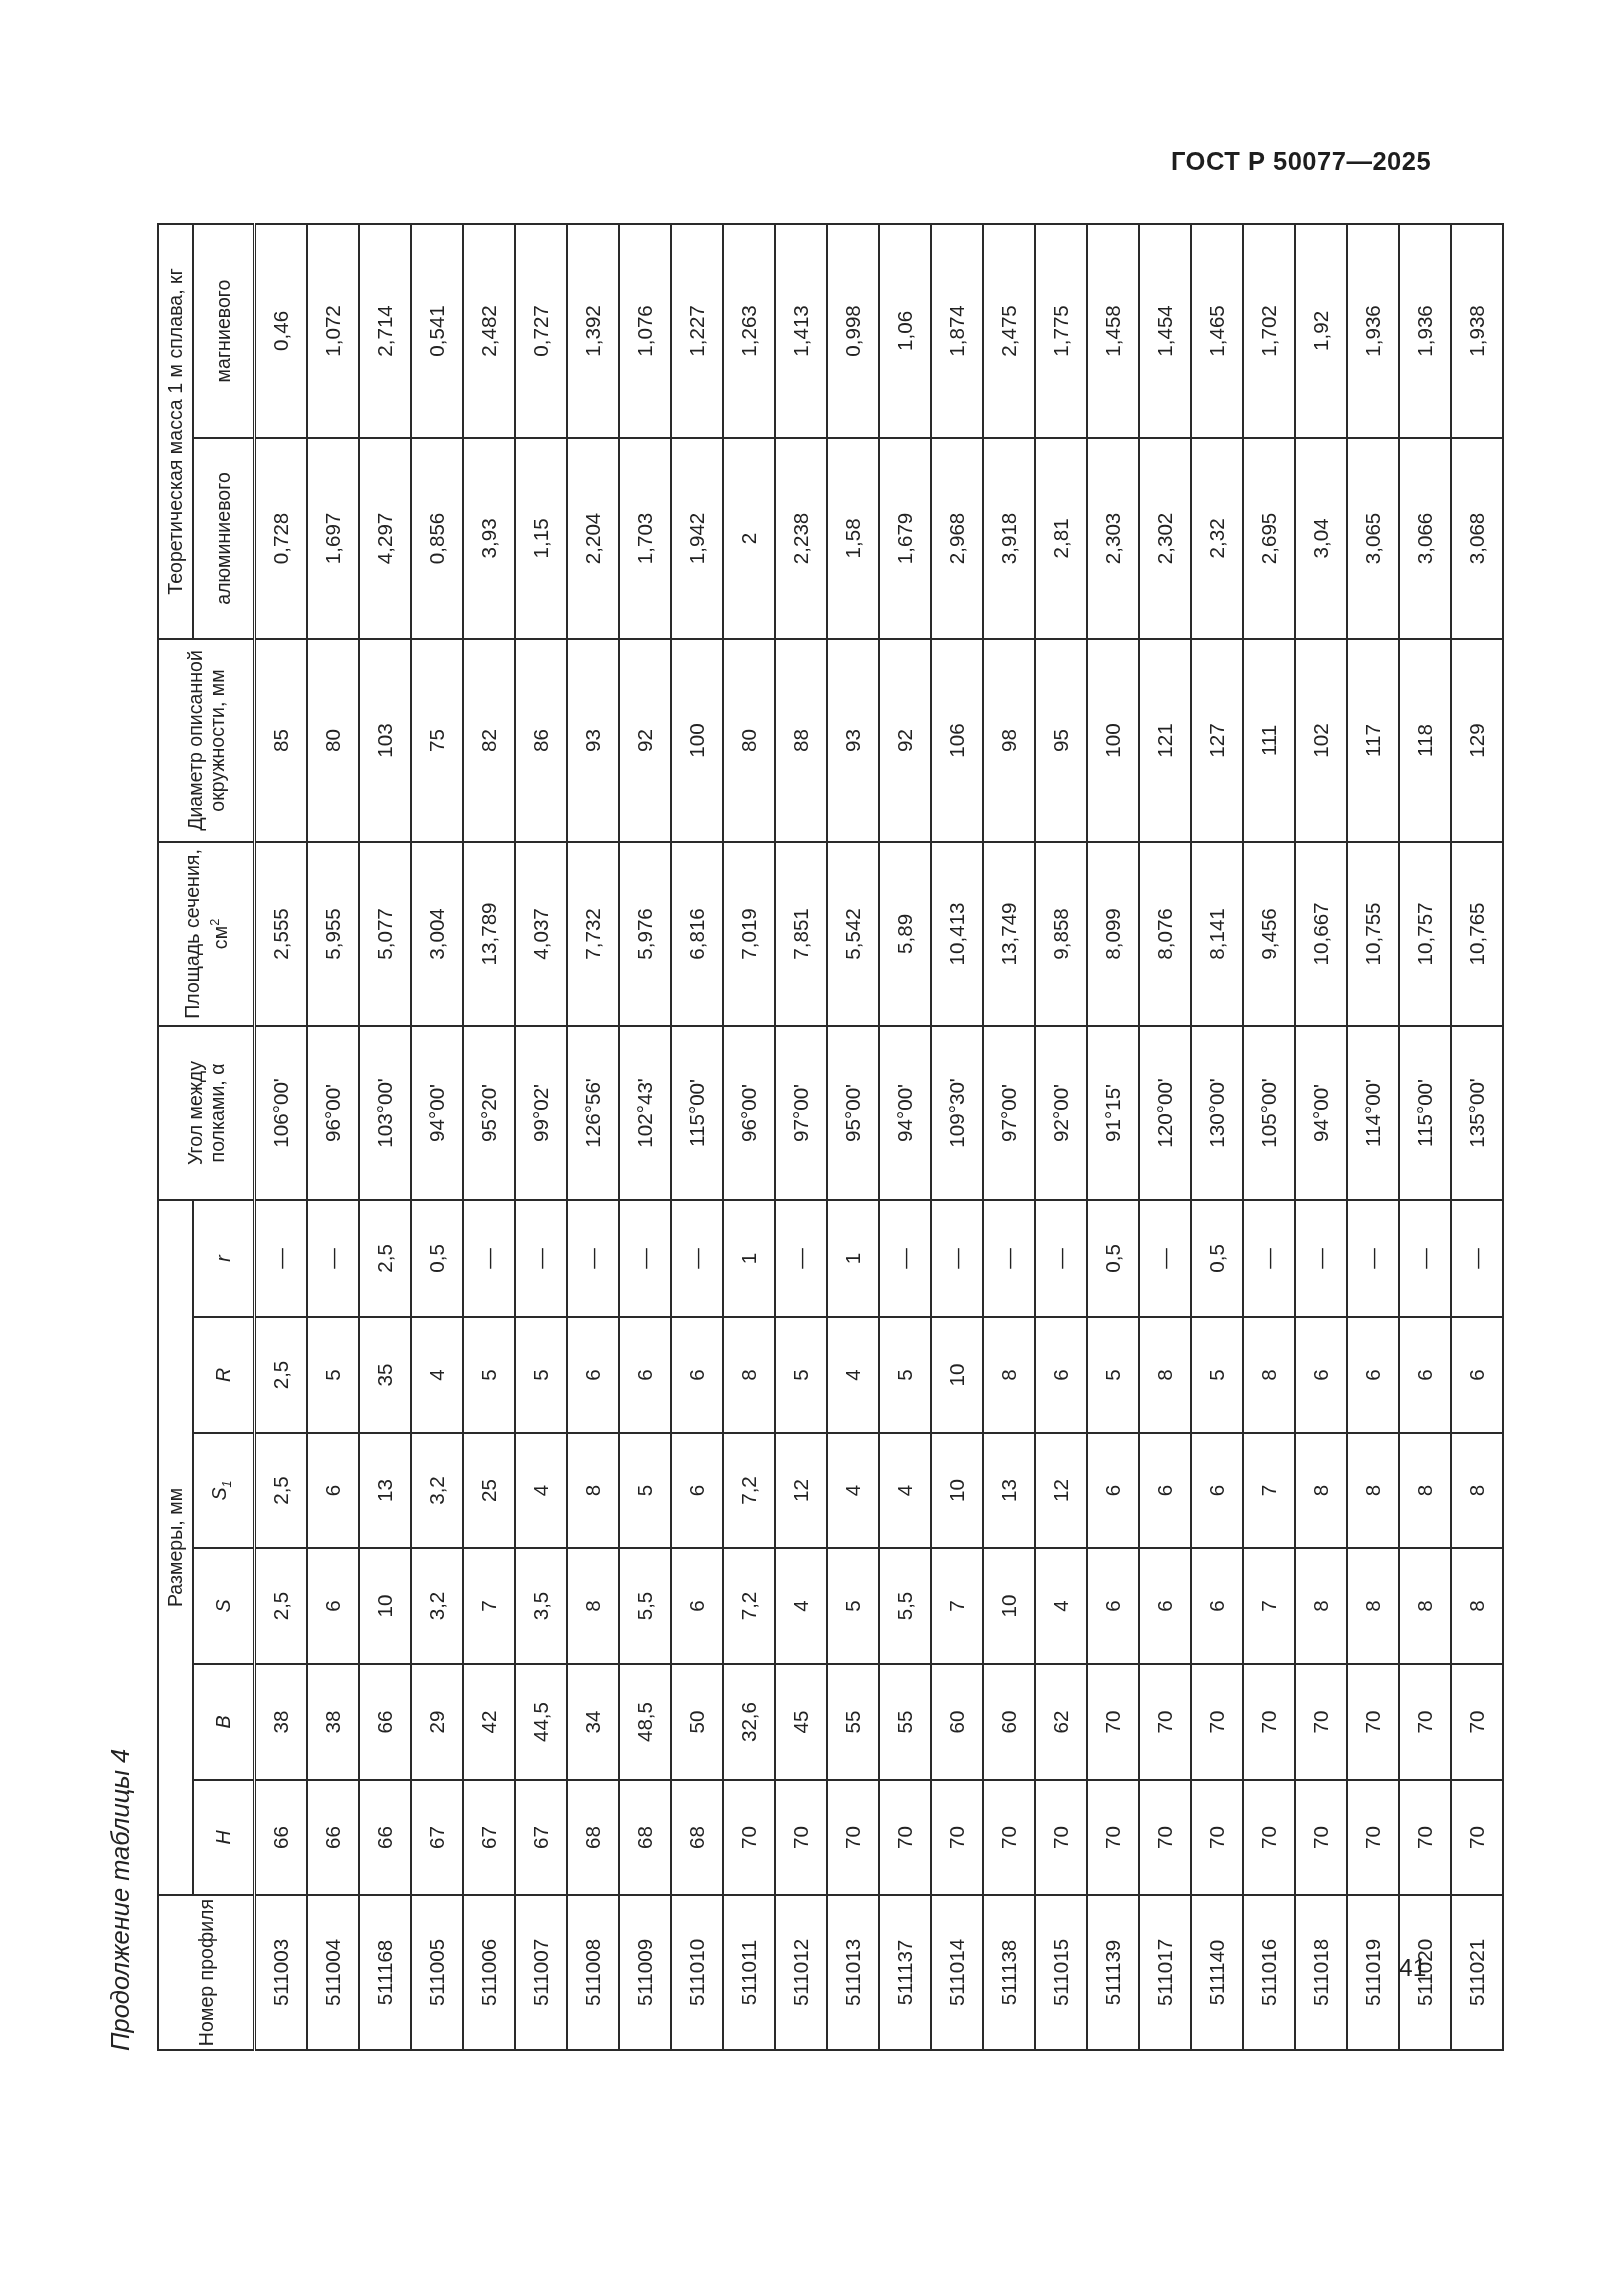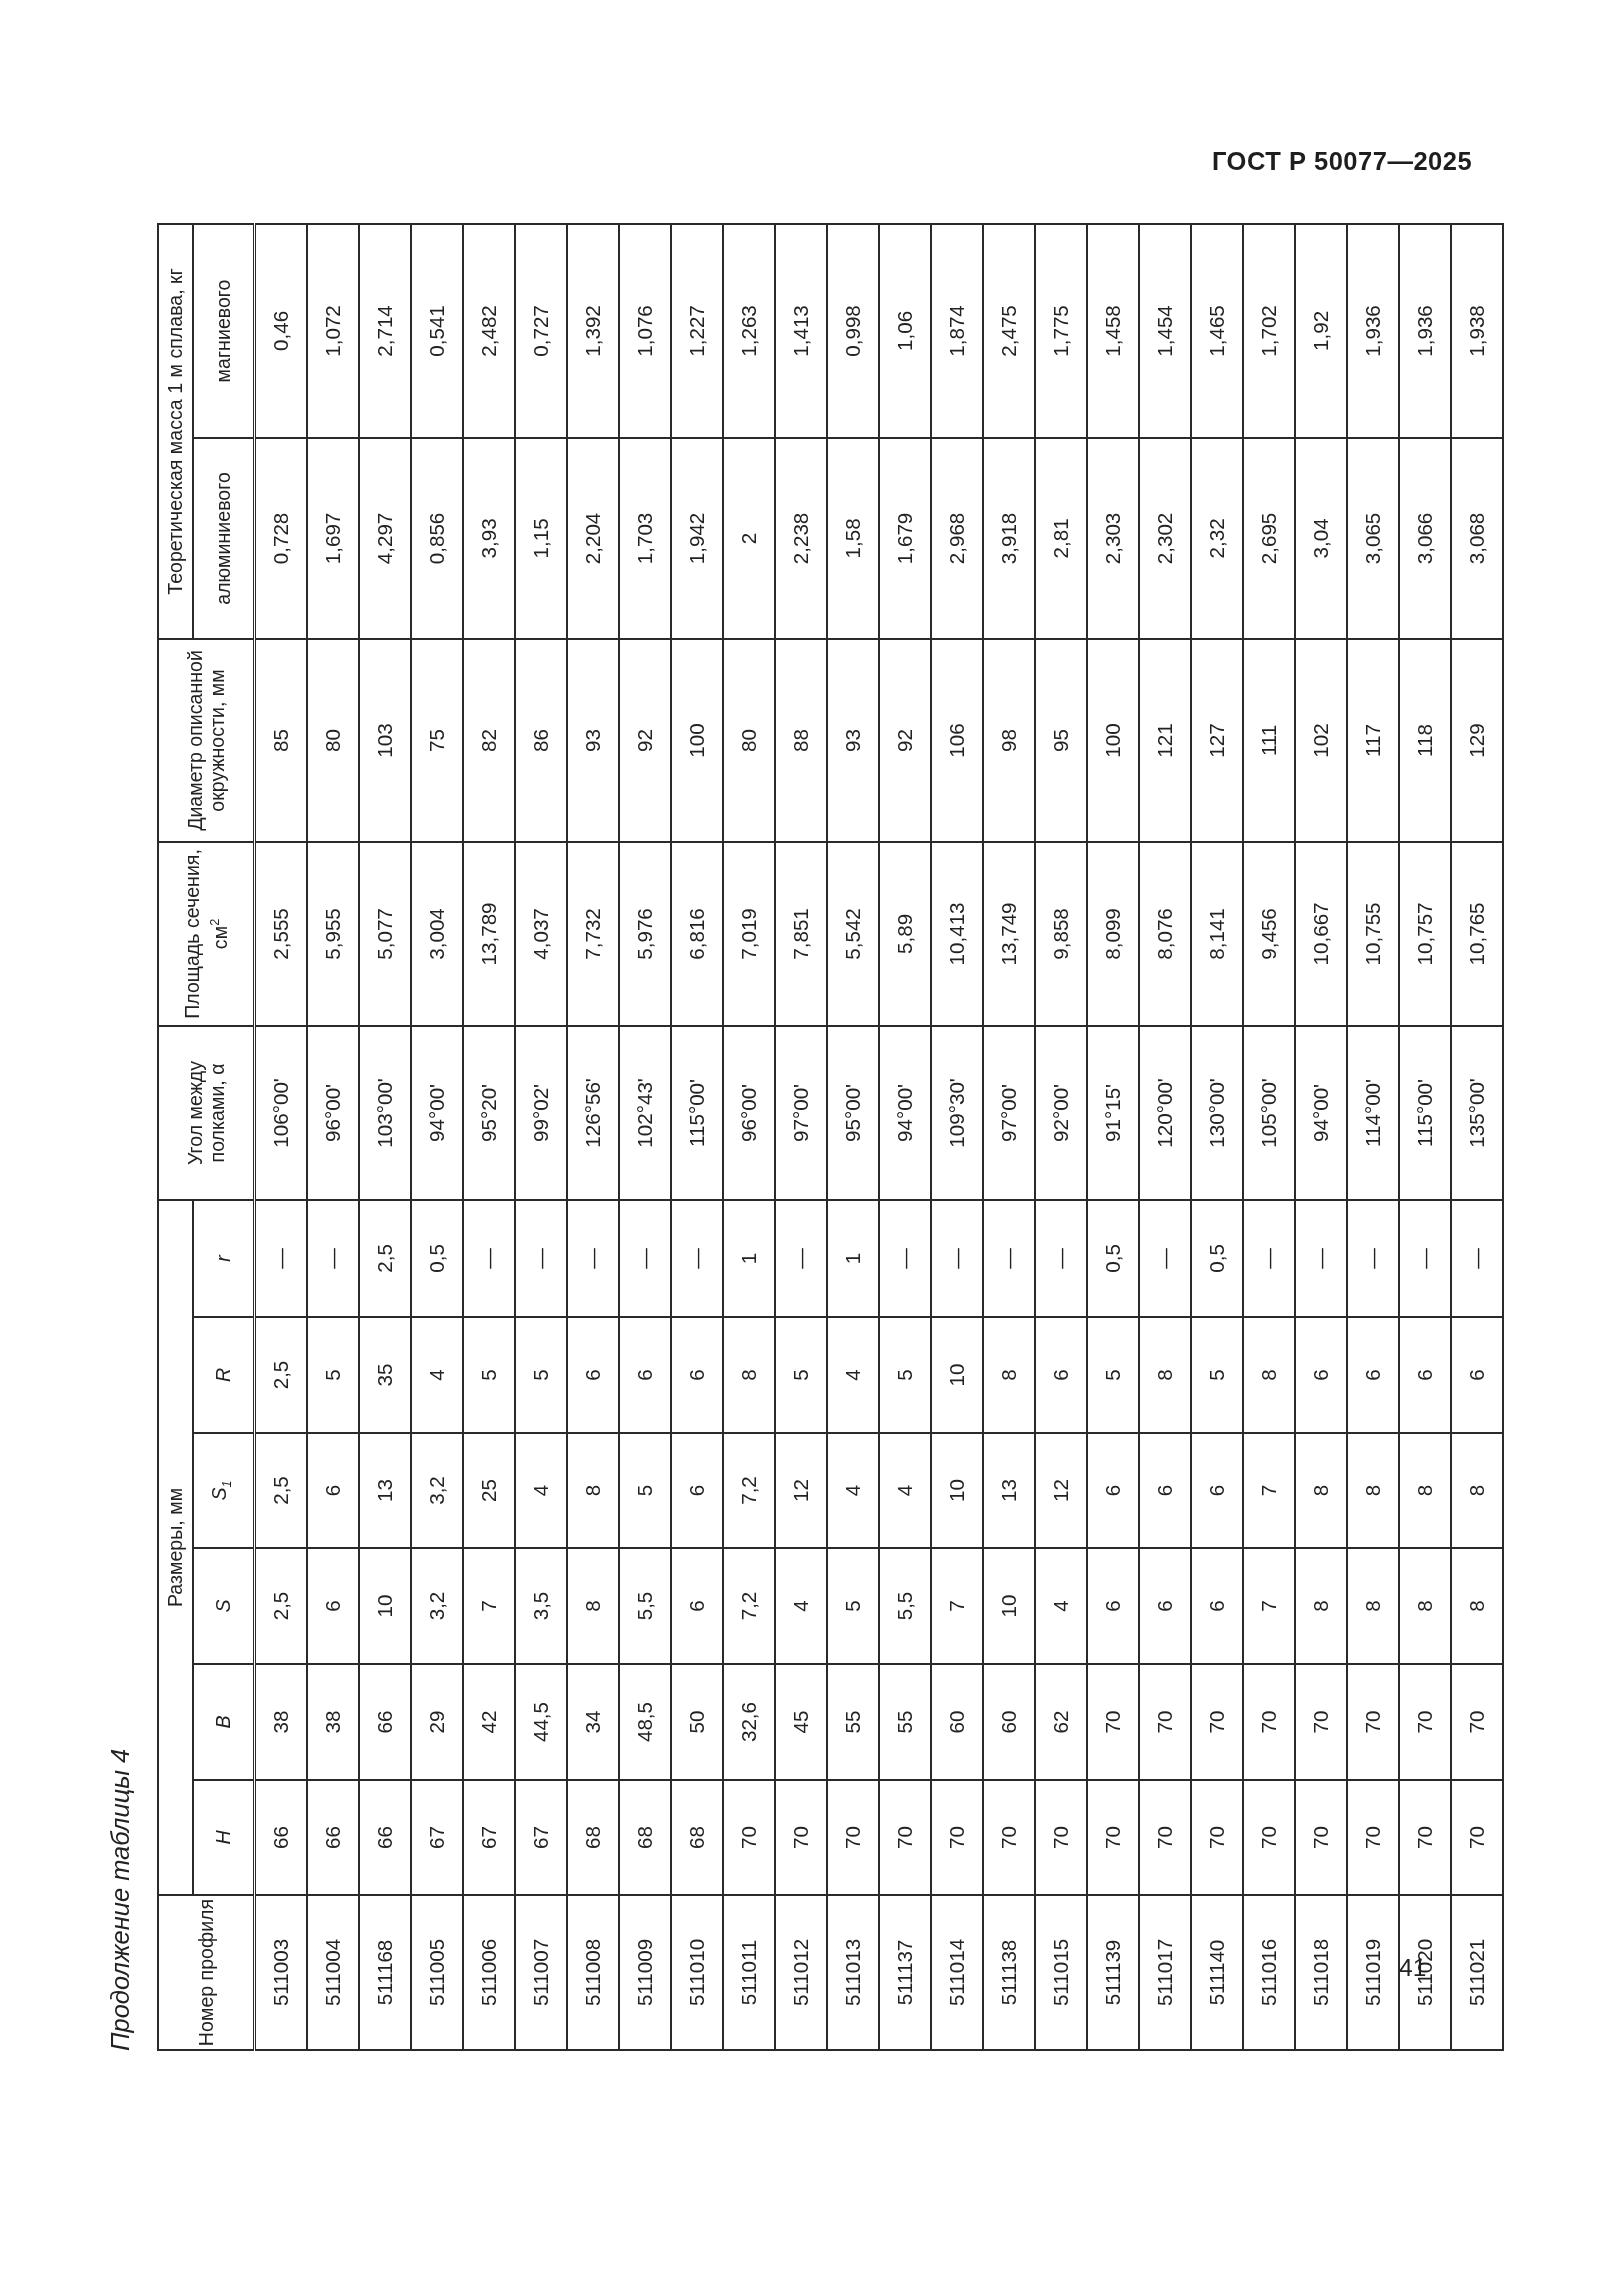--- a/index.html
+++ b/index.html
@@ -1,19 +1,19 @@
 <!DOCTYPE html>
 <html><head>
 <meta charset="utf-8">
 <style>
   html, body { margin: 0; padding: 0; background: #ffffff; }
   body { width: 1621px; height: 2293px; position: relative; overflow: hidden;
          font-family: "Liberation Sans", "DejaVu Sans", sans-serif; color: #222; }
   .doc-header { position: absolute; left: 1171px; top: 147px; font-weight: bold;
-                font-size: 25.5px; letter-spacing: 0.5px; color: #1e1e1e; margin-left: 41px; }
+                font-size: 25.5px; letter-spacing: 0.5px; color: #1e1e1e; }
   .page-number { position: absolute; left: 1399px; top: 1954px; font-size: 24.5px; color: #222; text-align: right; }
 
   
   .rot { position: absolute; left: 157px; top: 2051px; width: 1824px; height: 1294px;
          transform-origin: 0 0; transform: rotate(-90deg); }
   .caption { position: absolute; left: 0px; top: -51px; font-style: italic; font-size: 25.5px; color: #222; }
 
   table.spec { border-collapse: collapse; table-layout: fixed; width: 1824px; position: absolute; left: 0; top: 0; }
   table.spec td, table.spec th { border: 2px solid #2a2a2a; text-align: center; vertical-align: middle;
          font-weight: normal; font-size: 20.6px; padding: 0; overflow: hidden; white-space: nowrap; }

